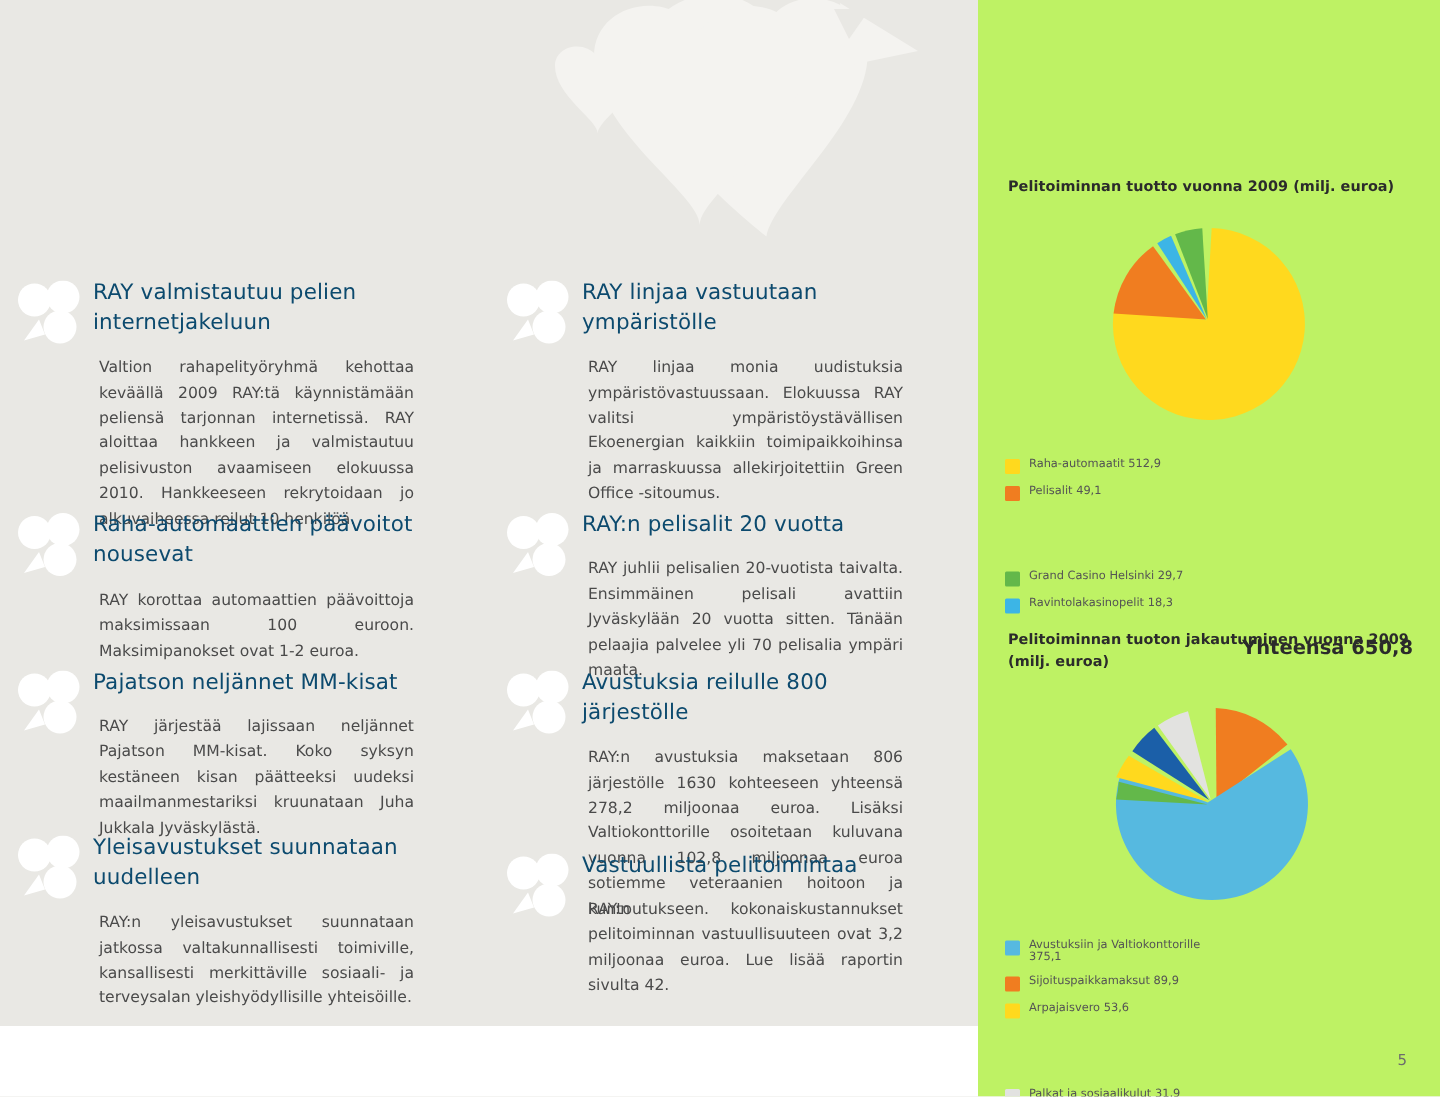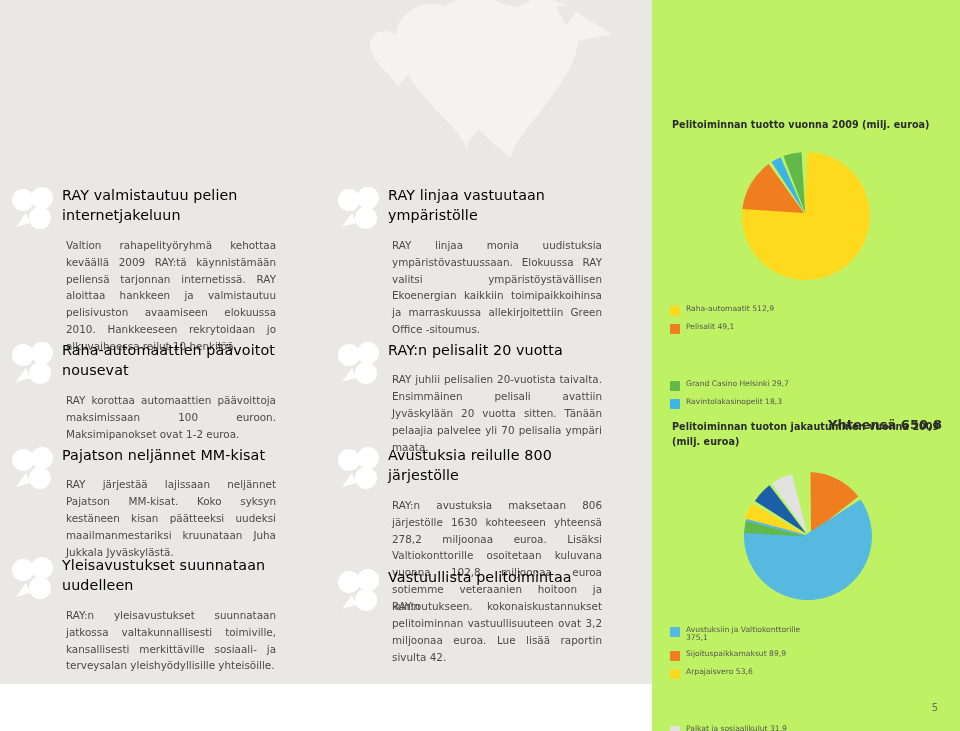--- a/index.html
+++ b/index.html
@@ -30,21 +30,21 @@
   .art{width:326px;box-sizing:border-box;padding:0 26px 0 0;position:relative;}
   .art-inner{margin-left:62px;padding-right:20px;}
   .club-icon{
     position:absolute;left:10px;top:2px;width:46px;height:46px;
   }
   h2.art-title{
     margin:0 0 11px 0;
     font-size:14.3px;
     line-height:1.42;
     font-weight:normal;
-    color:#000000;
+    color:#0c4a6e;
     letter-spacing:.1px;
   }
   p.art-body{
     margin:4px;
     font-size:10.4px;
     line-height:1.63;
     color:#4a4a4a;
     text-align:justify;
   }
   .blk-1{height:155px;}
@@ -52,21 +52,21 @@
   .blk-3{height:110px;}
   .blk-4{height:115px;}
 
   
   .chart-title{
     font-size:9.6px;font-weight:bold;color:#2b2b2b;line-height:1.55;
     margin:0;letter-spacing:.05px;
   }
   .chart-block{position:absolute;left:0;width:308px;}
   .pie-wrap{position:relative;margin:0 auto;}
-  .legend{display:flex;flex-wrap:wrap;width:272px;margin:0 auto;gap:39px;}
+  .legend{display:flex;flex-wrap:wrap;width:272px;margin:8px auto;gap:39px;}
   .legend-col{width:136px;}
   .legend-item{display:flex;align-items:flex-start;margin-bottom:7px;}
   .swatch{width:10px;height:10px;flex:0 0 10px;margin-right:6px;margin-top:1px;border-radius:1px;}
   .legend-label{font-size:7.6px;color:#545454;line-height:1.15;}
   .total-line{
     text-align:right;font-size:13px;font-weight:bold;color:#2b2b2b;
     width:272px;margin:0 auto;padding-top:1px;
   }
 
   .page-num{

